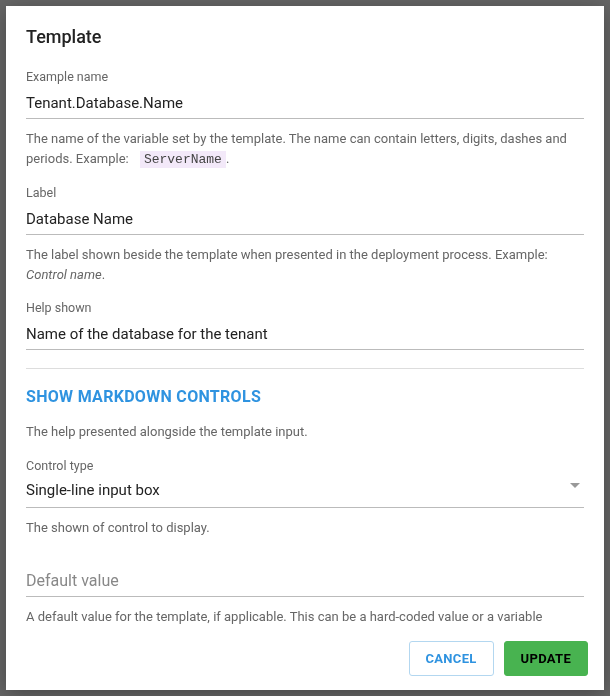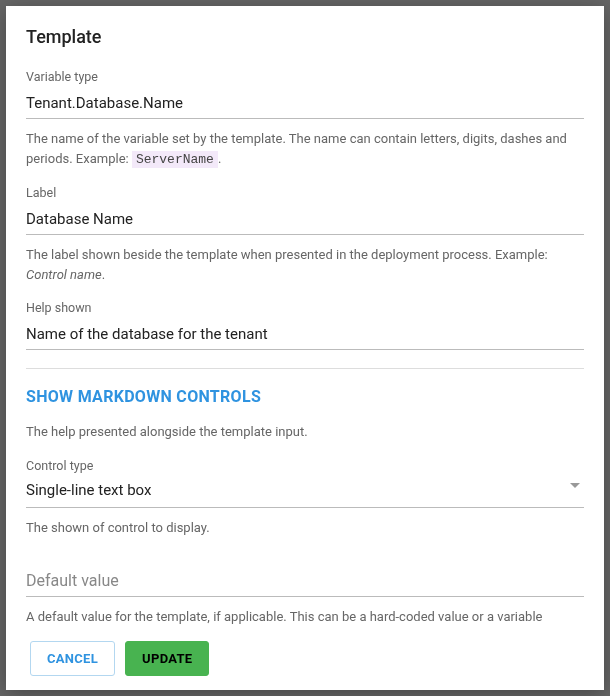--- a/index.html
+++ b/index.html
@@ -62,20 +62,21 @@
       line-height: 1.5;
       margin-top: 10px;
       margin-bottom: 16px;
     }
     .help-text code {
       font-family: "Courier New", monospace;
       background: #f3e9f9;
       color: #444;
       padding: 1px 4px;
       font-size: 13px;
+      margin-left: 8px;
     }
     .help-text em {
       font-style: italic;
     }
     .hr-line {
       border: none;
       border-top: 1px solid #ddd;
       margin-top: 18px;
       margin-bottom: 12px;
     }
@@ -110,20 +111,21 @@
       height: 0;
       border-left: 5px solid transparent;
       border-right: 5px solid transparent;
       border-top: 5px solid #999;
     }
     .spacer-large {
       height: 14px;
     }
     .dialog-footer {
       display: flex;
+      justify-content: flex-end;
       gap: 10px;
       padding: 12px 16px 14px 24px;
       background: #fff;
     }
     .btn {
       font-size: 13px;
       font-weight: 700;
       letter-spacing: 0.3px;
       text-transform: uppercase;
       padding: 9px 16px;
@@ -146,21 +148,21 @@
     }
   </style>
 </head>
 <body>
 
 <div class="dialog">
   <div class="dialog-body">
     <h2 class="dialog-title">Template</h2>
 
     <div class="section">
-      <div class="field-label">Variable type</div>
+      <div class="field-label">Example name</div>
       <input type="text" class="text-input" value="Tenant.Database.Name" style="">
       <div class="help-text">
         <span>The name of the variable set by the template. The name can contain letters, digits, dashes and periods. Example: </span><code>ServerName</code><span>.</span>
       </div>
     </div>
 
     <div class="section">
       <div class="field-label">Label</div>
       <input type="text" class="text-input" value="Database Name" style="">
       <div class="help-text">
@@ -172,21 +174,21 @@
       <div class="field-label">Help shown</div>
       <input type="text" class="text-input" value="Name of the database for the tenant" style="">
       <hr class="hr-line">
       <span class="markdown-toggle">SHOW MARKDOWN CONTROLS</span>
       <div class="help-text" style="margin-top:2px;">The help presented alongside the template input.</div>
     </div>
 
     <div class="section">
       <div class="field-label">Control type</div>
       <div class="select-container">
-        <div class="select-value">Single-line text box</div>
+        <div class="select-value">Single-line input box</div>
         <div class="select-caret"></div>
       </div>
       <div class="help-text">The shown of control to display.</div>
     </div>
 
     <div class="spacer-large"></div>
 
     <div class="section">
       <input type="text" class="text-input" style="font-size: 16px;" placeholder="Default value">
       <div class="help-text">A default value for the template, if applicable. This can be a hard-coded value or a variable reference.</div>

